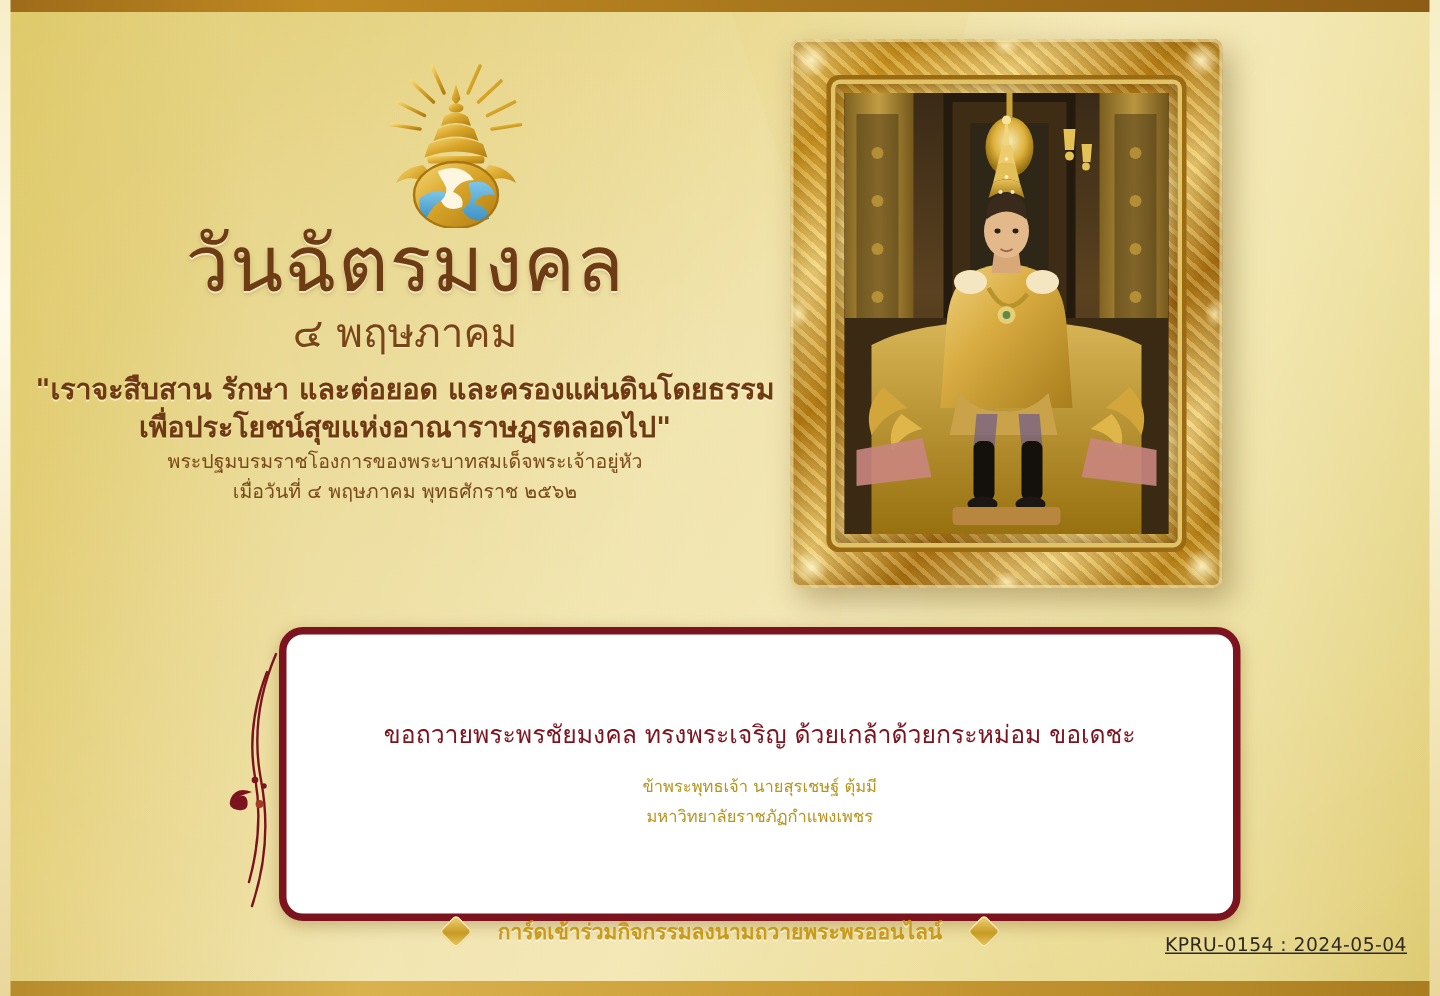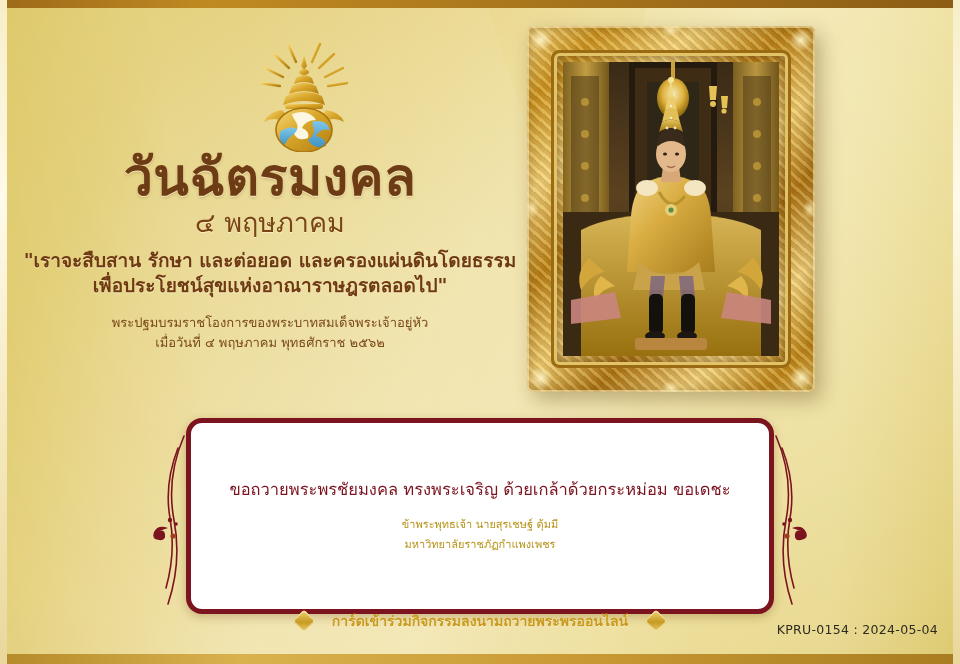--- a/index.html
+++ b/index.html
@@ -64,21 +64,21 @@
   .emblem svg { width:100%; height:100%; display:block; }
 
   
   .left-col {
     position:absolute;
     left:0; top:150px; width:540px;
     text-align:center;
   }
   .title-main {
     font-size:52px;
-    font-weight:bold;
+    font-weight:normal;
     color:#6d3b14;
     letter-spacing:.5px;
     line-height:1.05;
     text-shadow:0 1px 0 rgba(255,246,210,.75), 0 2px 3px rgba(120,75,15,.25);
   }
   .title-date {
     margin-top:2px;
     font-size:27px;
     font-weight:normal;
     color:#7a4516;
@@ -88,21 +88,20 @@
   .quote {
     margin-top:10px;
     font-size:19px;
     font-weight:bold;
     color:#6f3a12;
     line-height:1.35;
     text-shadow:0 1px 0 rgba(255,247,214,.65);
   }
   .quote-line { display:block; }
   .credit {
-    margin-top:14px;
     font-size:13px;
     color:#7a4a1a;
     line-height:1.55;
   }
   .credit-line { display:block; }
 
   
   .portrait-wrap {
     position:absolute;
     left:527px; top:26px;
@@ -152,21 +151,21 @@
     position:absolute; left:36px; top:36px; right:36px; bottom:36px;
     overflow:hidden;
     background:#2a1c10;
   }
   .portrait svg { width:100%; height:100%; display:block; }
 
   
   .panel {
     position:absolute;
     left:186px; top:418px;
-    width:588px; height:196px;
+    width:641px; height:196px;
     background:#ffffff;
     border:5px solid #7c1420;
     border-radius:16px;
     box-shadow:0 3px 10px rgba(110,70,15,.30);
   }
   .panel-inner {
     position:absolute; inset:0;
     display:flex; flex-direction:column;
     align-items:center; justify-content:center;
     padding:14px 20px;
@@ -223,20 +222,21 @@
     box-shadow:inset 0 0 0 1px rgba(255,248,215,.8);
     flex:0 0 auto;
   }
   .footer-code {
     position:absolute;
     right:22px; top:22px;
     font-size:12.5px;
     color:#2e2a20;
     letter-spacing:.3px;
     white-space:nowrap;
+    text-decoration:underline;
   }
 </style>
 </head>
 <body>
 
 <div class="card">
 
   <div class="sheen-a"></div>
   <div class="sheen-b"></div>
   <div class="vignette"></div>

